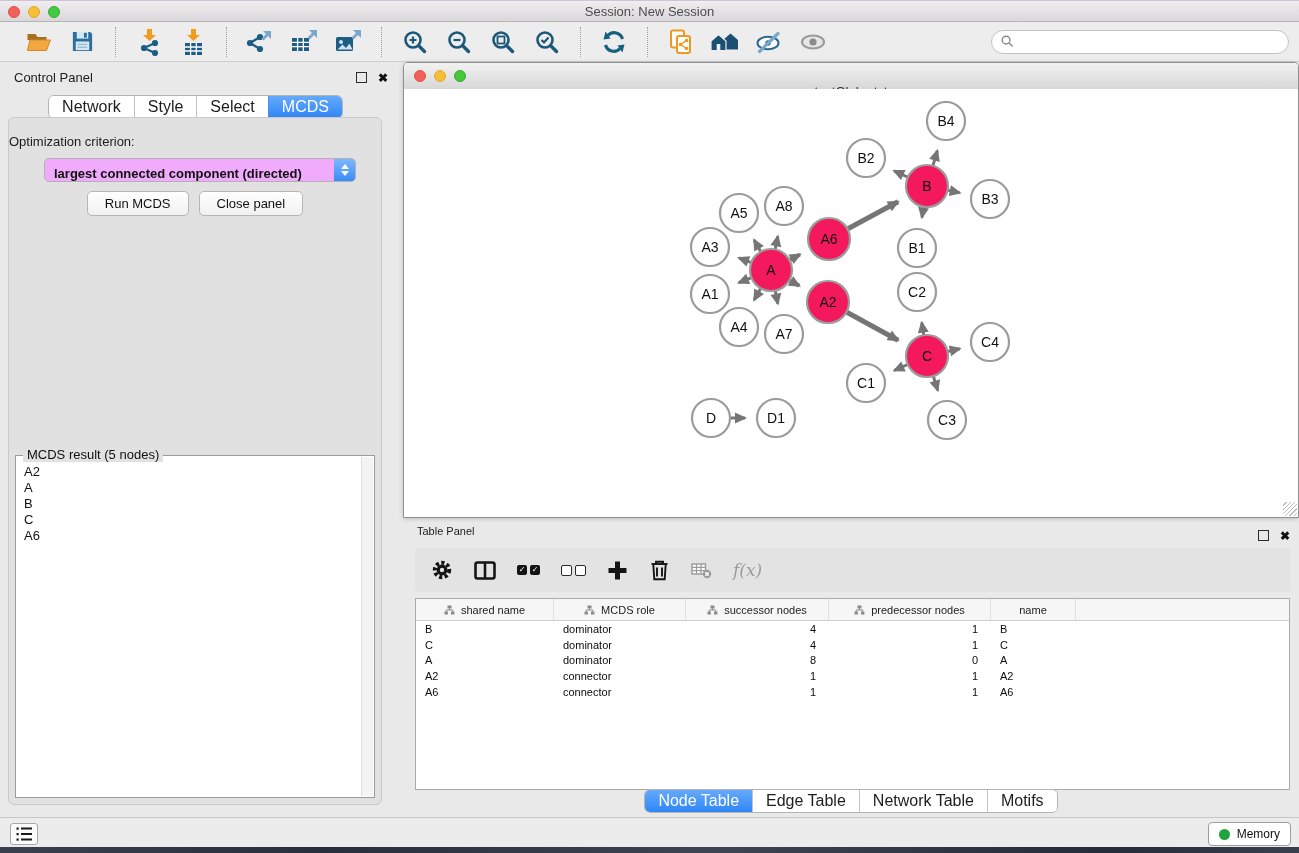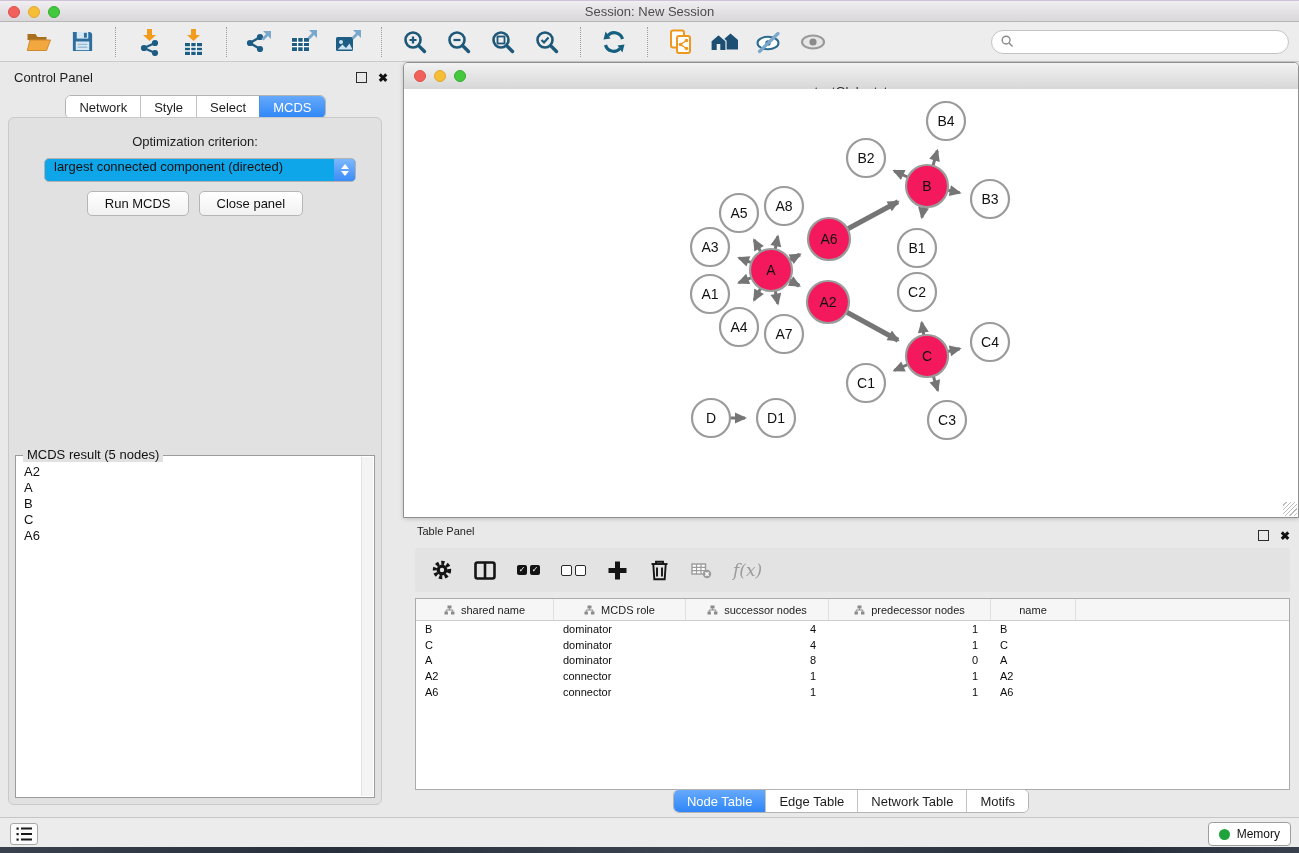--- a/index.html
+++ b/index.html
@@ -26,30 +26,30 @@
              border:1px solid #c3c3c3;border-radius:12px;display:flex;align-items:center;padding:0 9px;}
   .searchbox input{border:none;outline:none;flex:1;font-size:12px;font-family:"Liberation Sans",sans-serif;background:transparent;margin-left:6px;}
 
   
   .cp-title{position:absolute;left:14px;top:70px;font-size:13px;color:#1d1d1d;}
   .panel-icons{position:absolute;display:flex;gap:11px;align-items:center;}
   .mini-float{width:9px;height:9px;border:1.5px solid #2c2c2c;background:transparent;}
   .mini-close{font-size:12px;font-weight:bold;color:#111;line-height:10px;}
 
   .segctl{display:inline-flex;height:22px;border:1px solid #b4b4b4;border-radius:6px;background:#fff;overflow:hidden;}
-  .seg{padding:0 13px;font-size:13px;color:#1d1d1d;display:flex;align-items:center;border-left:1px solid #c3c3c3;background:#fff;}
+  .seg{padding:0 13px;font-size:16px;color:#1d1d1d;display:flex;align-items:center;border-left:1px solid #c3c3c3;background:#fff;}
   .seg:first-child{border-left:none;}
   .seg.seg-sel{background:linear-gradient(#66a9fb,#2f86f7);color:#fff;border-left-color:#4a90e8;}
   .cp-tabs-wrap{position:absolute;left:0;top:95px;width:391px;text-align:center;}
 
   .cp-box{position:absolute;left:8px;top:117px;width:374px;height:688px;background:#e1e1e1;
           border:1px solid #c9c9c9;border-radius:6px;box-sizing:border-box;}
-  .crit-label{position:absolute;left:0;right:0;top:16px;text-align:center;font-size:13px;color:#1b1b1b;}
-  .selectbox{position:absolute;left:35px;top:40px;width:312px;height:24px;background:#0ea5e9;border:1px solid #b2b2b2;
-             border-radius:5px;box-sizing:border-box;display:flex;align-items:flex-start;}
+  .crit-label{position:absolute;left:0;right:0;top:16px;text-align:left;font-size:13px;color:#1b1b1b;}
+  .selectbox{position:absolute;left:35px;top:40px;width:312px;height:24px;background:#f0abfc;border:1px solid #b2b2b2;
+             border-radius:5px;box-sizing:border-box;display:flex;align-items:flex-end;font-weight:bold;}
   .selectbox .sel-text{font-size:13px;color:#111;padding-left:9px;white-space:nowrap;}
   .sel-cap{position:absolute;right:0px;top:0px;bottom:0px;width:21px;background:linear-gradient(#7db7fd,#3a8cf8);
            border-radius:0 4px 4px 0;display:flex;flex-direction:column;align-items:center;justify-content:center;gap:2px;}
   .chev-up{width:0;height:0;border-left:4px solid transparent;border-right:4px solid transparent;border-bottom:5px solid #fff;}
   .chev-down{width:0;height:0;border-left:4px solid transparent;border-right:4px solid transparent;border-top:5px solid #fff;}
   .cp-buttons{position:absolute;left:0;right:0;top:73px;display:flex;justify-content:center;gap:10px;}
   .btn{height:23px;padding:0 17px;background:linear-gradient(#ffffff,#f1f1f1);border:1px solid #b6b6b6;
        border-radius:5px;font-size:13px;color:#111;display:flex;align-items:center;}
 
   .groupbox{position:absolute;left:6px;top:337px;right:6px;bottom:6px;border:1px solid #9c9c9c;background:#fff;}

